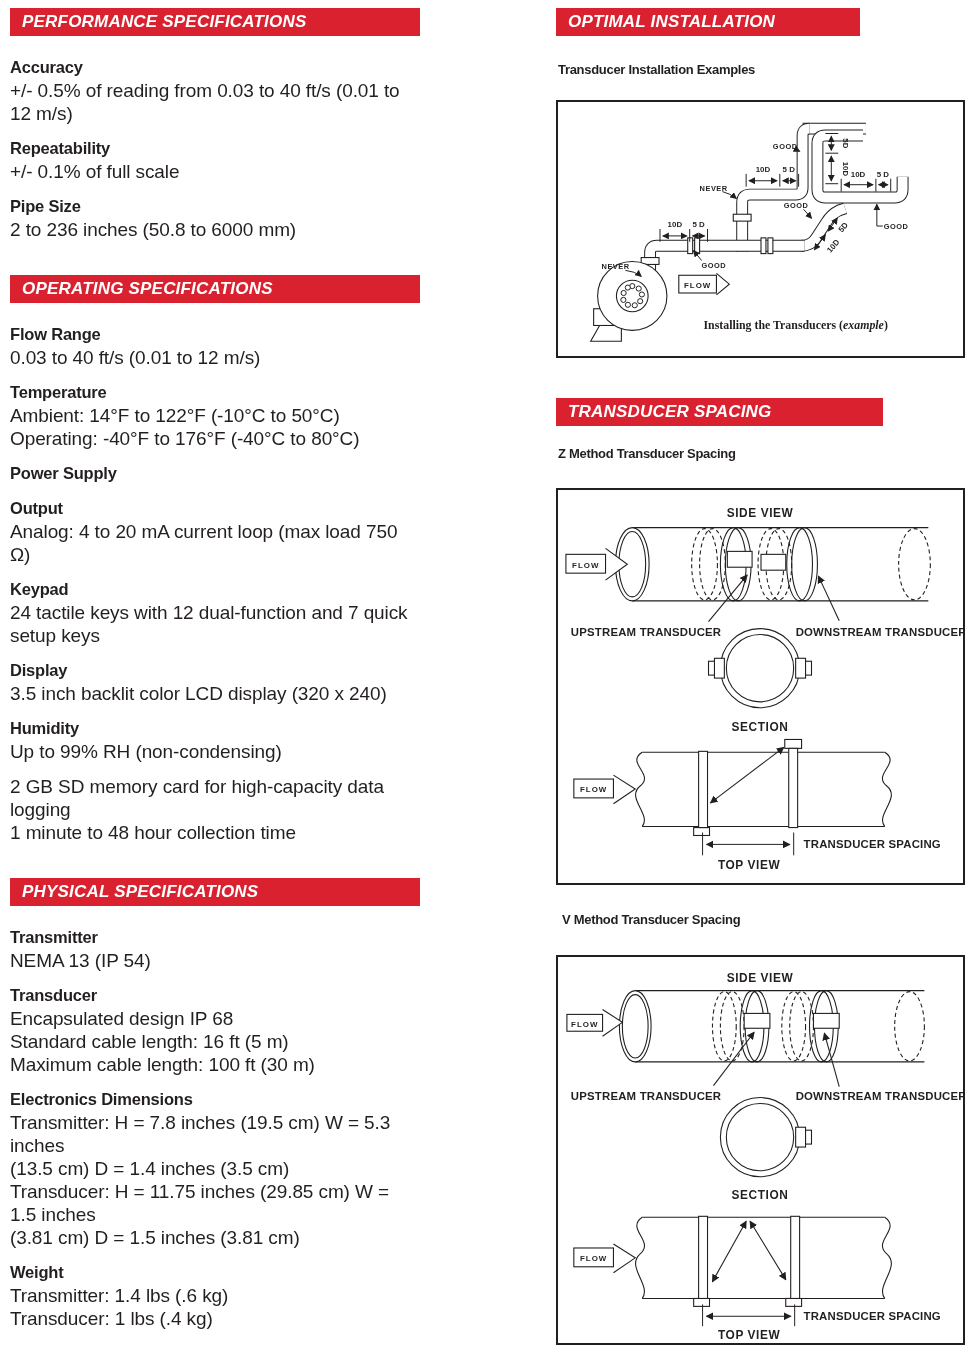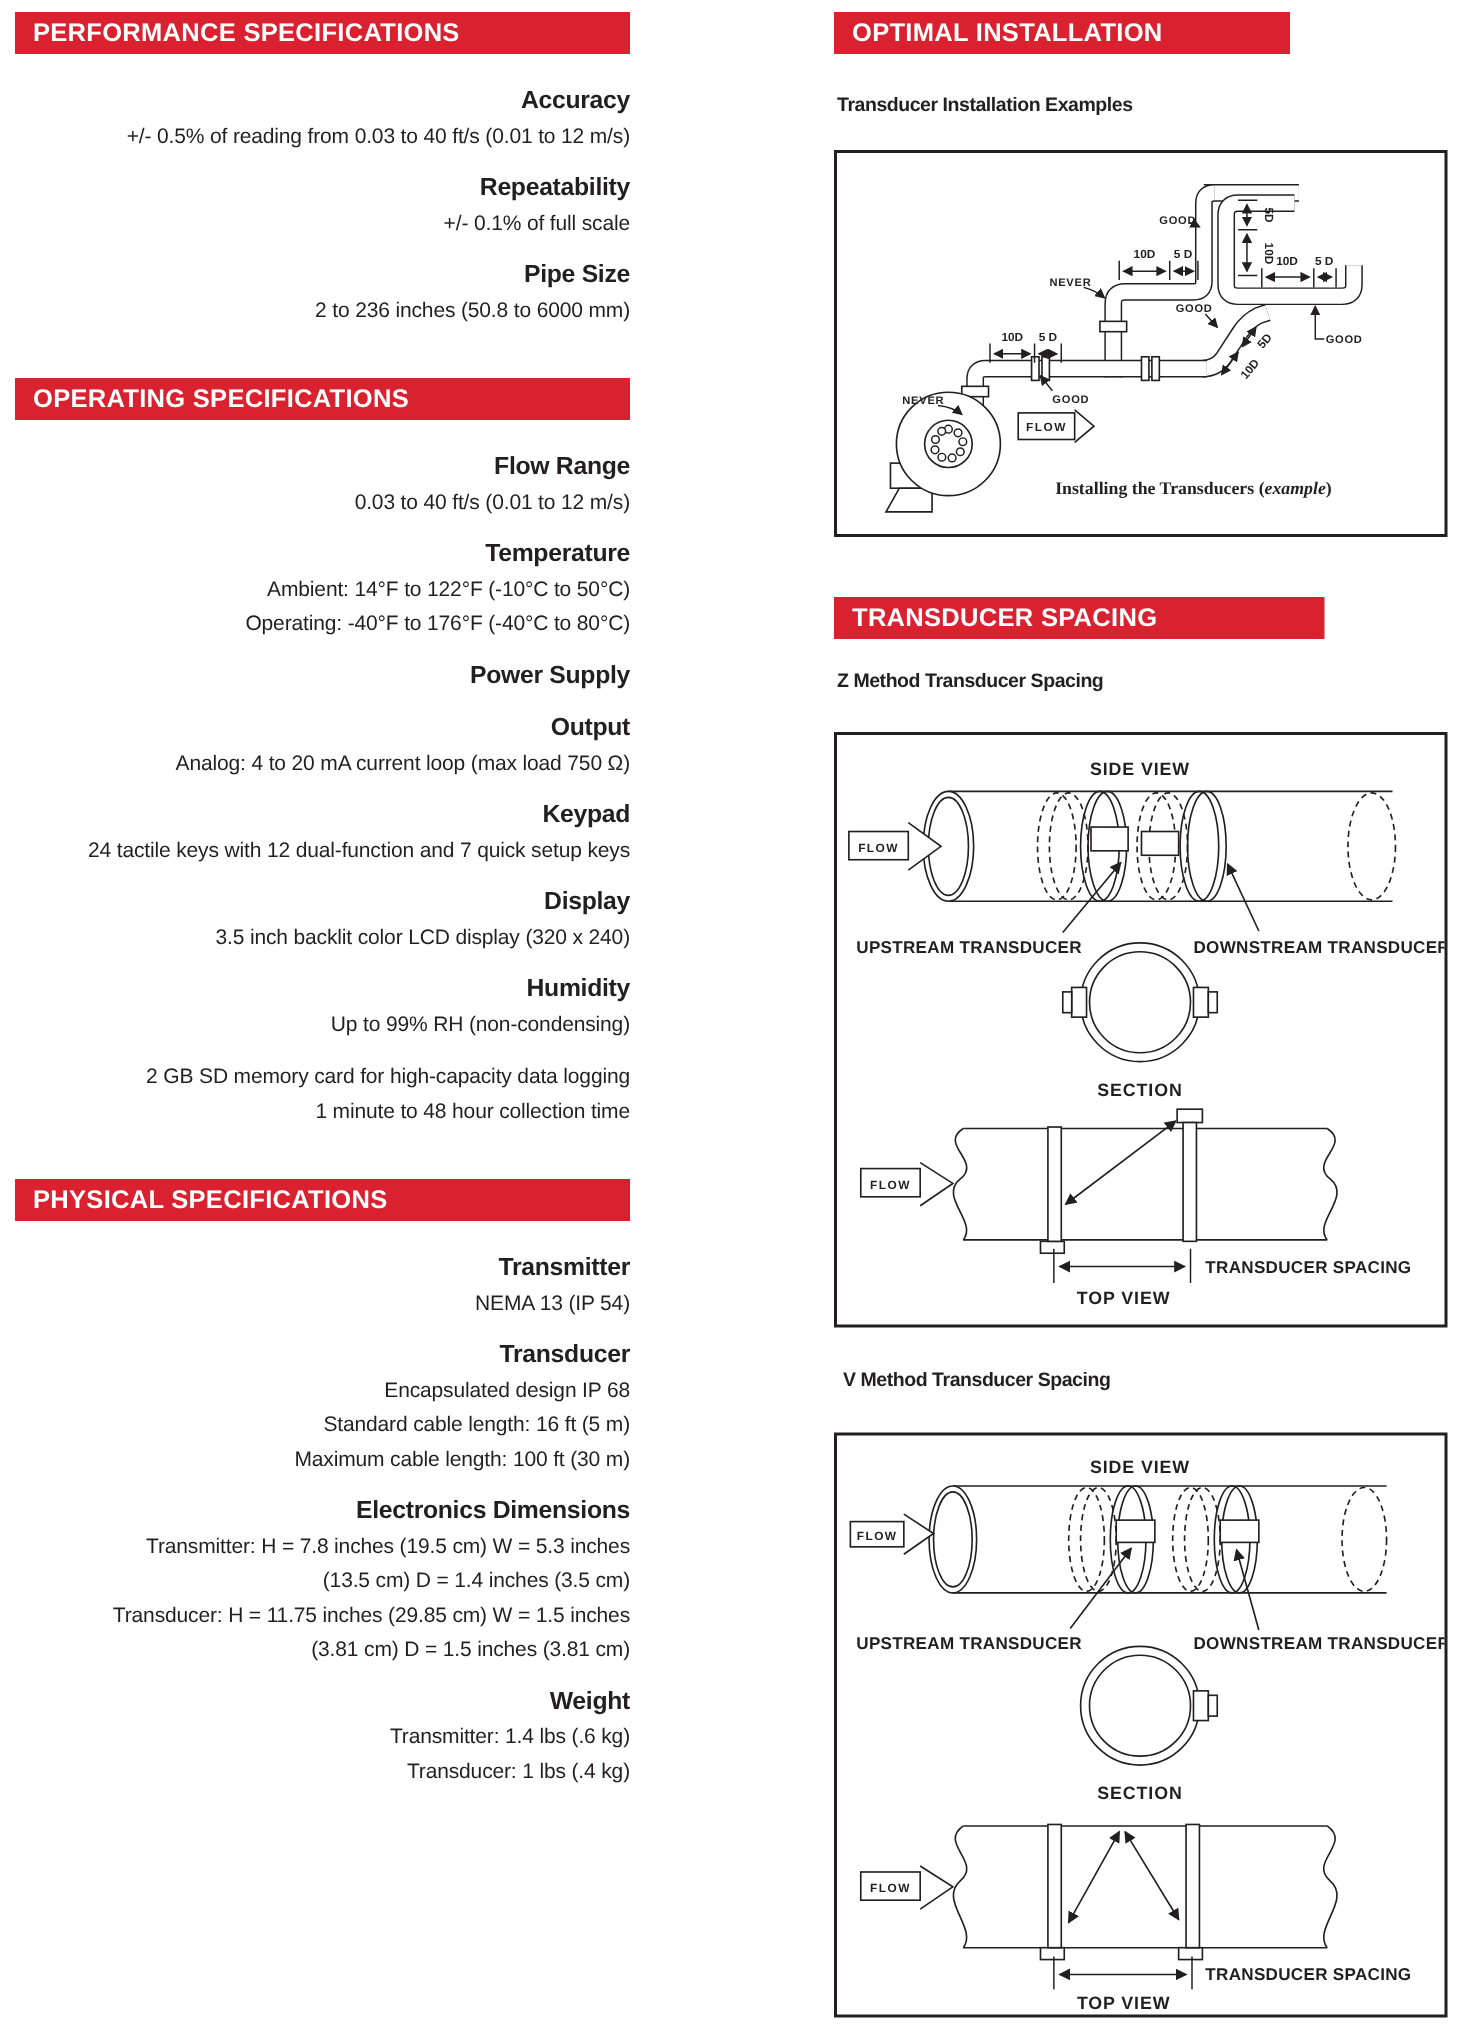--- a/index.html
+++ b/index.html
@@ -1,29 +1,29 @@
 <!DOCTYPE html>
 <html><head>
 <meta charset="utf-8">
 <style>
   html,body{margin:0;padding:0;background:#ffffff;}
   #page{position:relative;width:972px;height:1356px;background:#ffffff;overflow:hidden;
         font-family:"Liberation Sans",sans-serif;color:#231f20;}
   
   .bar{background:#d9212f;color:#ffffff;font-weight:bold;font-size:17px;letter-spacing:.2px;
-       height:28px;line-height:28px;padding-left:12px;box-sizing:border-box;}
+       height:28px;line-height:28px;padding-left:12px;box-sizing:border-box;font-style:italic;}
   
   .col-left{position:absolute;left:10px;top:8px;width:410px;}
   .col-left .bar{width:410px;}
-  .bar + .items{margin-top:20px;text-align:right;}
+  .bar + .items{margin-top:20px;}
   .bar.follow{margin-top:34px;padding-left:12px;}
   .spec-item{margin-top:12px;}
   .spec-item:first-child{margin-top:0;}
   .spec-label{font-weight:bold;font-size:16.5px;line-height:23px;letter-spacing:-.2px;}
-  .spec-text{font-size:14px;line-height:23px;letter-spacing:-.1px;white-space:pre-line;margin-left:36px;}
+  .spec-text{font-size:19px;line-height:23px;letter-spacing:-.1px;white-space:pre-line;}
   
   .col-right{position:absolute;left:556px;top:8px;width:409px;}
   .rbar1{position:absolute;left:0;top:0;width:304px;}
   .rbar2{position:absolute;left:0;top:390px;width:327px;}
   .rhead{position:absolute;font-weight:bold;font-size:13px;letter-spacing:-.3px;}
   .rhead.h1{left:2px;top:54px;}
   .rhead.h2{left:2px;top:438px;}
   .rhead.h3{left:6px;top:904px;}
   .dbox{position:absolute;left:0;border:2px solid #231f20;background:#fff;box-sizing:border-box;}
   .dbox.install{top:92px;width:409px;height:258px;}

